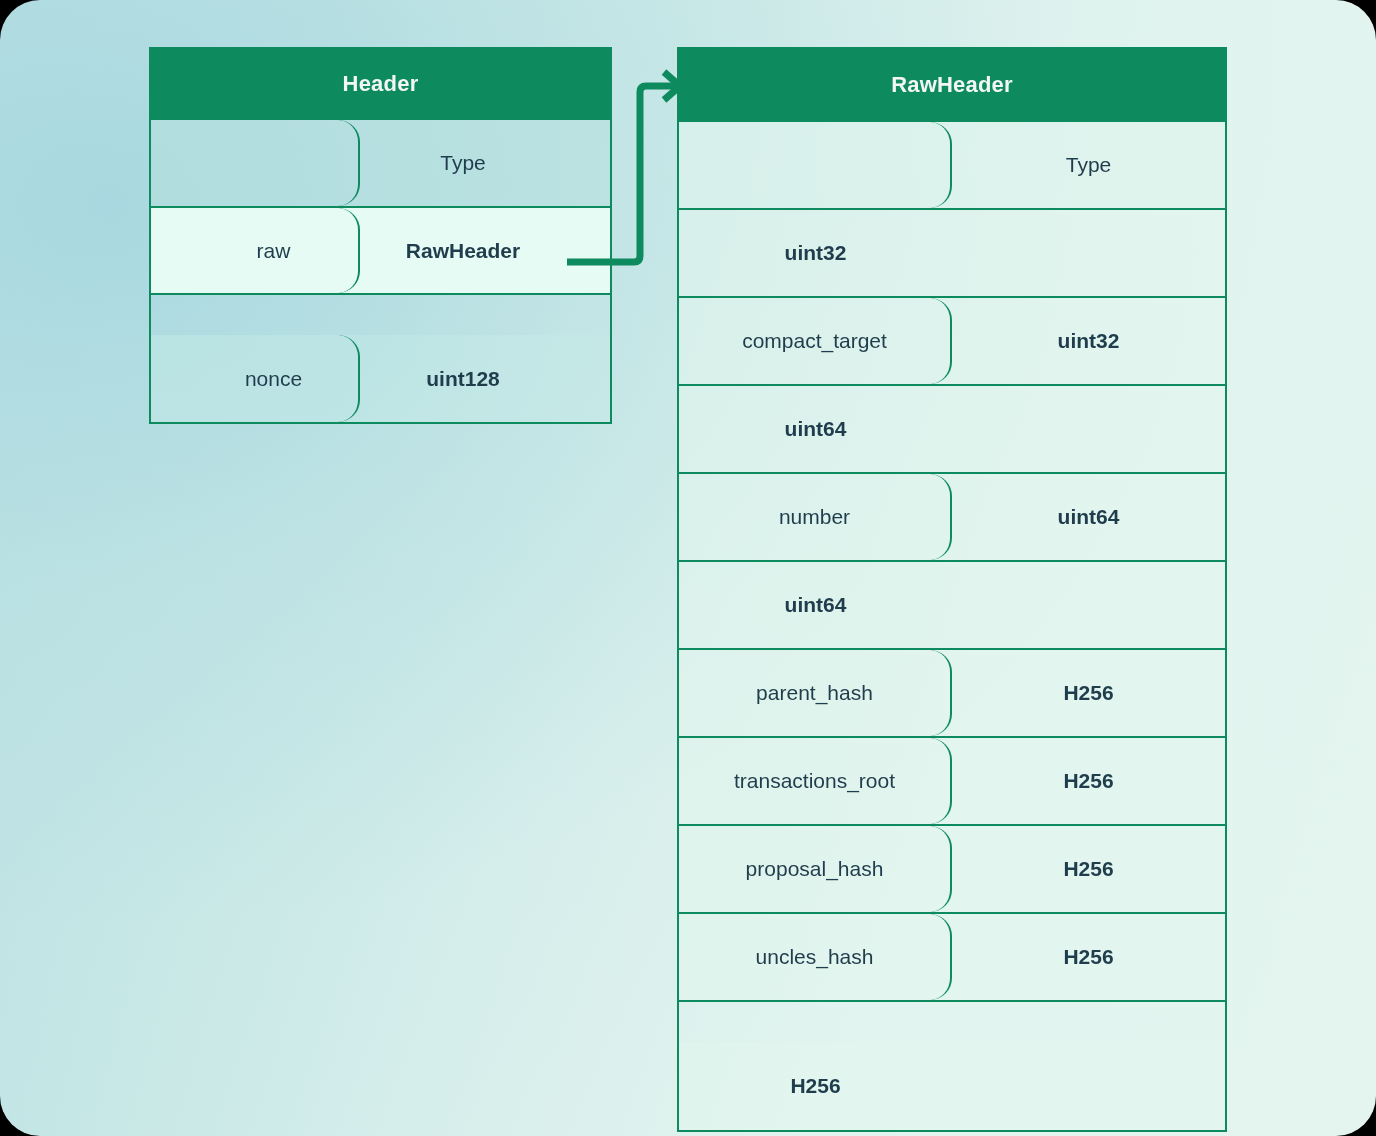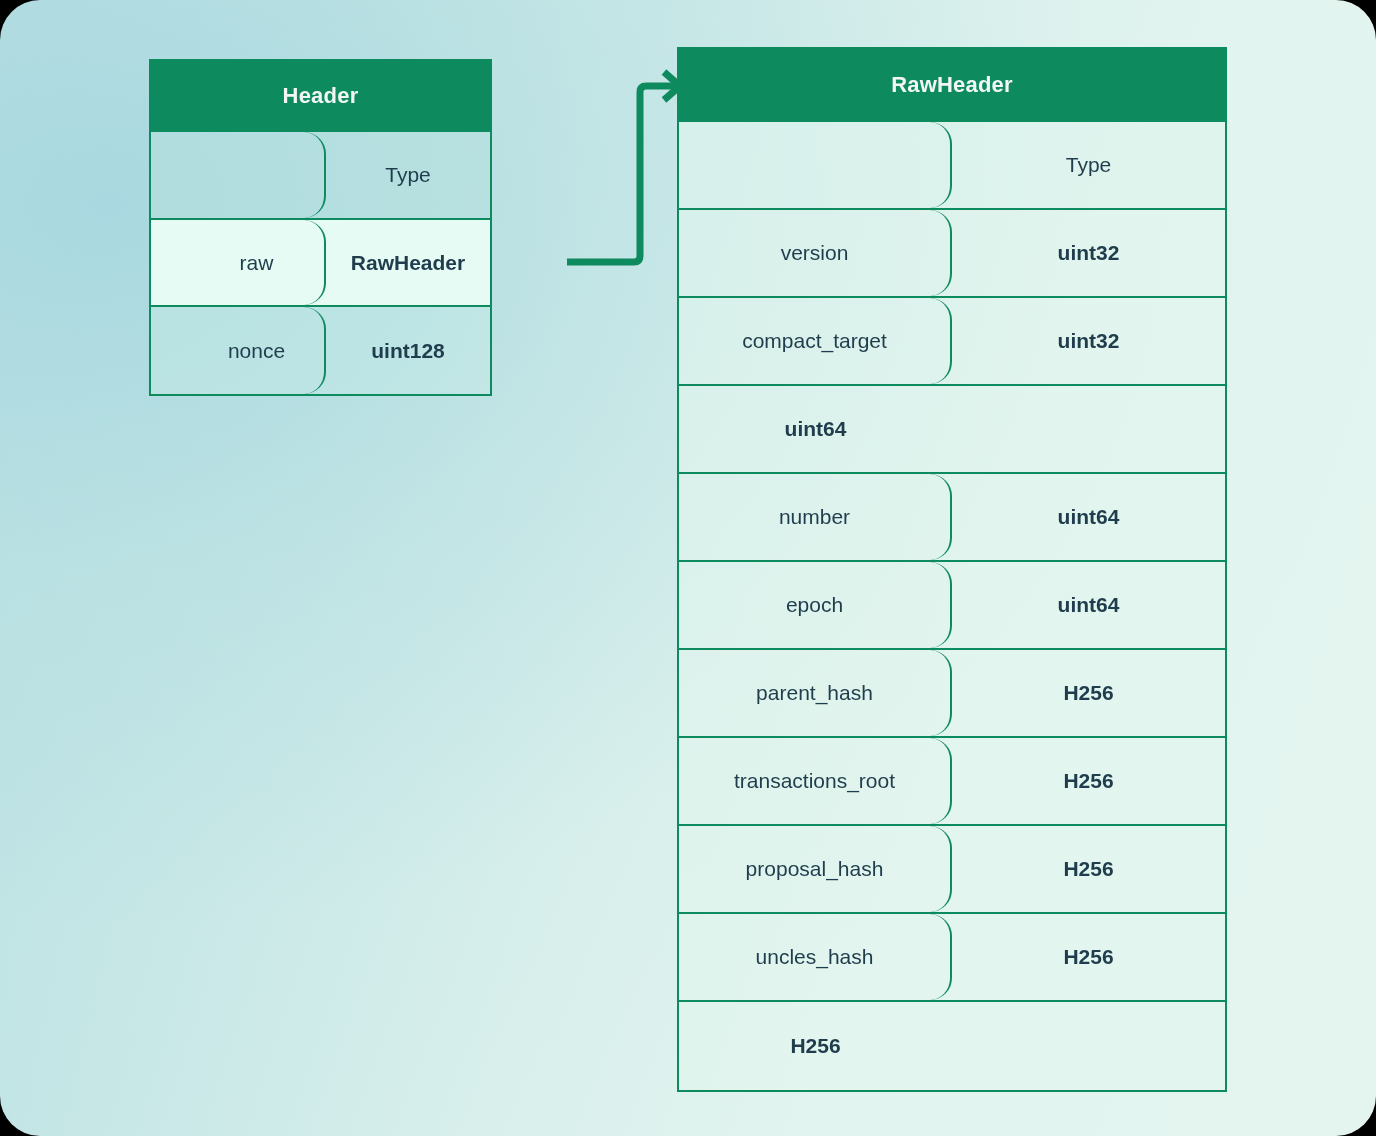--- a/index.html
+++ b/index.html
@@ -47,21 +47,21 @@
     border-left: 2px solid #0e8a5f;
     border-right: 2px solid #0e8a5f;
     border-bottom: 2px solid #0e8a5f;
     box-sizing: border-box;
   }
   .trow {
     display: flex;
     box-sizing: border-box;
     border-bottom: 2px solid #0e8a5f;
   }
-  .trow:last-child { border-bottom: none; }
+  .trow:last-child { border-bottom: none; margin-top: 40px; }
   .tcell {
     display: flex;
     align-items: center;
     justify-content: center;
     box-sizing: border-box;
     color: #1f3d4d;
     text-align: center;
     padding: 0 6px;
     overflow: hidden;
     white-space: nowrap;
@@ -69,22 +69,22 @@
   }
   .tcell.name-col {
     border-right: 2px solid #0e8a5f;
   }
   .tcell.type-col { font-weight: bold; }
   .tcell.hdr-lbl { font-weight: normal; }
 
   
   #header-table {
     left: 149px;
-    top: 59px;
-    width: 343px;
+    top: 47px;
+    width: 463px;
   }
   #header-table .tbl-title {
     height: 73px;
     font-size: 22px;
   }
   #header-table .trow { height: 87px; }
   #header-table .trow.row-colhdr { height: 88px; }
   #header-table .tcell { font-size: 21px; }
   #header-table .name-col { width: 209px; padding-left: 44px; }
   #header-table .val-col  { width: 206px; }
@@ -154,36 +154,34 @@
   <div class="table-card" id="rawheader-table">
     <div class="tbl-title">RawHeader</div>
     <div class="tbl-grid">
 
       <div class="trow row-colhdr">
         <div class="tcell name-col hdr-lbl"></div>
         <div class="tcell val-col hdr-lbl">Type</div>
       </div>
 
       <div class="trow">
-        <div class="tcell name-col">version</div>
         <div class="tcell val-col type-col">uint32</div>
       </div>
       <div class="trow">
         <div class="tcell name-col">compact_target</div>
         <div class="tcell val-col type-col">uint32</div>
       </div>
       <div class="trow">
         <div class="tcell val-col type-col">uint64</div>
       </div>
       <div class="trow">
         <div class="tcell name-col">number</div>
         <div class="tcell val-col type-col">uint64</div>
       </div>
       <div class="trow">
-        <div class="tcell name-col">epoch</div>
         <div class="tcell val-col type-col">uint64</div>
       </div>
       <div class="trow">
         <div class="tcell name-col">parent_hash</div>
         <div class="tcell val-col type-col">H256</div>
       </div>
       <div class="trow">
         <div class="tcell name-col">transactions_root</div>
         <div class="tcell val-col type-col">H256</div>
       </div>

